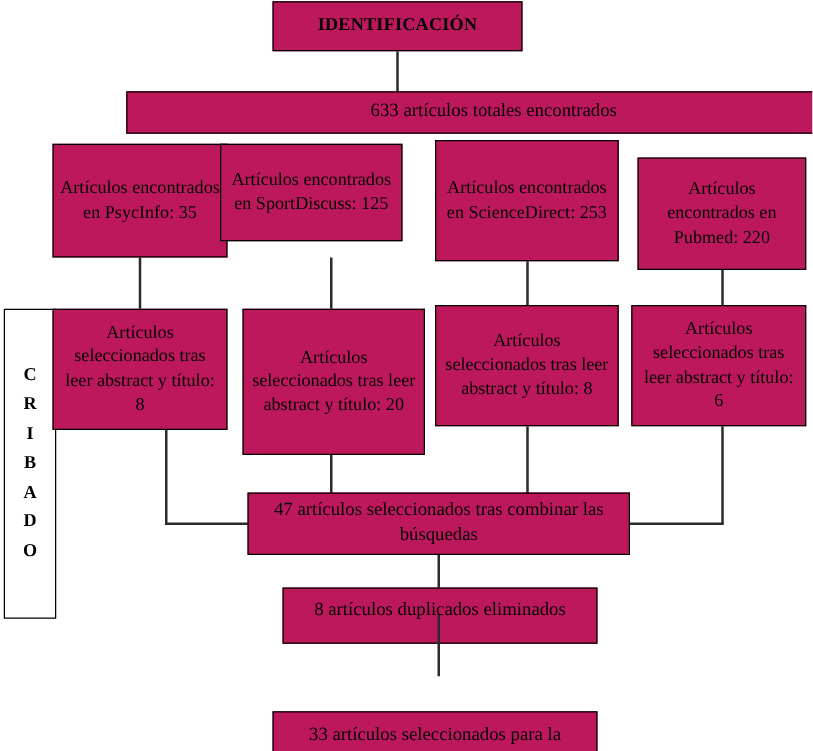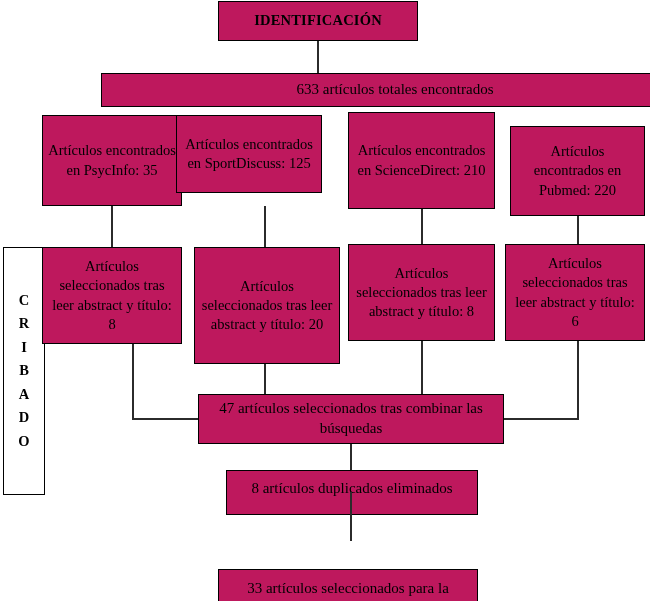--- a/index.html
+++ b/index.html
@@ -112,21 +112,21 @@
     <span>633 artículos totales encontrados</span>
   </div>
 
   <div class="box source-box" style="left:42px; top:115px; width:140px; height:91px;">
     <span>Artículos encontrados en PsycInfo: 35</span>
   </div>
   <div class="box source-box" style="left:176px; top:115px; width:146px; height:78px;">
     <span>Artículos encontrados en SportDiscuss: 125</span>
   </div>
   <div class="box source-box" style="left:348px; top:112px; width:147px; height:97px;">
-    <span>Artículos encontrados en ScienceDirect: 210</span>
+    <span>Artículos encontrados en ScienceDirect: 253</span>
   </div>
   <div class="box source-box" style="left:510px; top:126px; width:135px; height:90px;">
     <span>Artículos encontrados en Pubmed: 220</span>
   </div>
 
   <div class="vline" style="left:111px; top:206px; height:41px;"></div>
   <div class="vline" style="left:264px; top:206px; height:41px;"></div>
   <div class="vline" style="left:421px; top:209px; height:38px;"></div>
   <div class="vline" style="left:577px; top:206px; height:41px;"></div>
 

